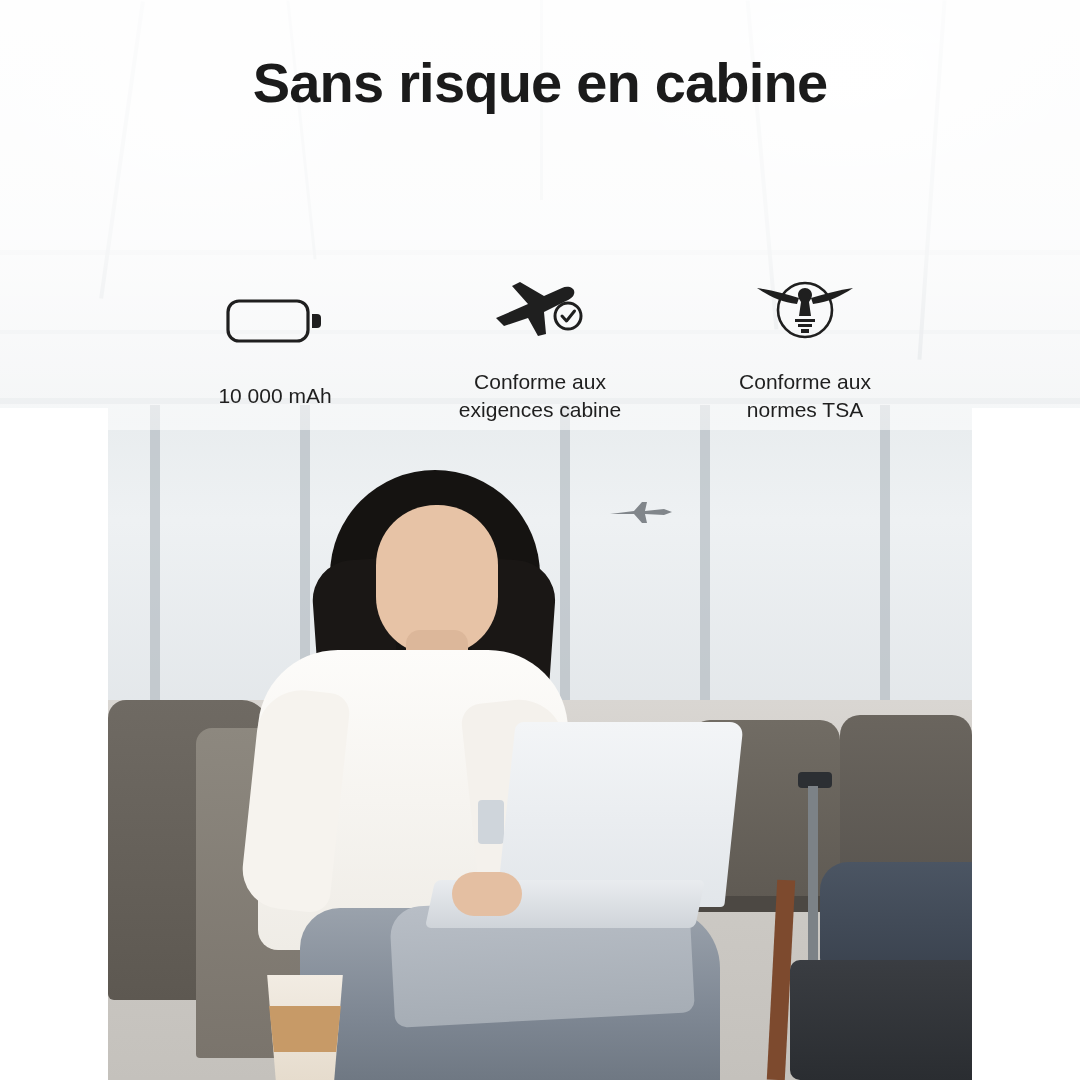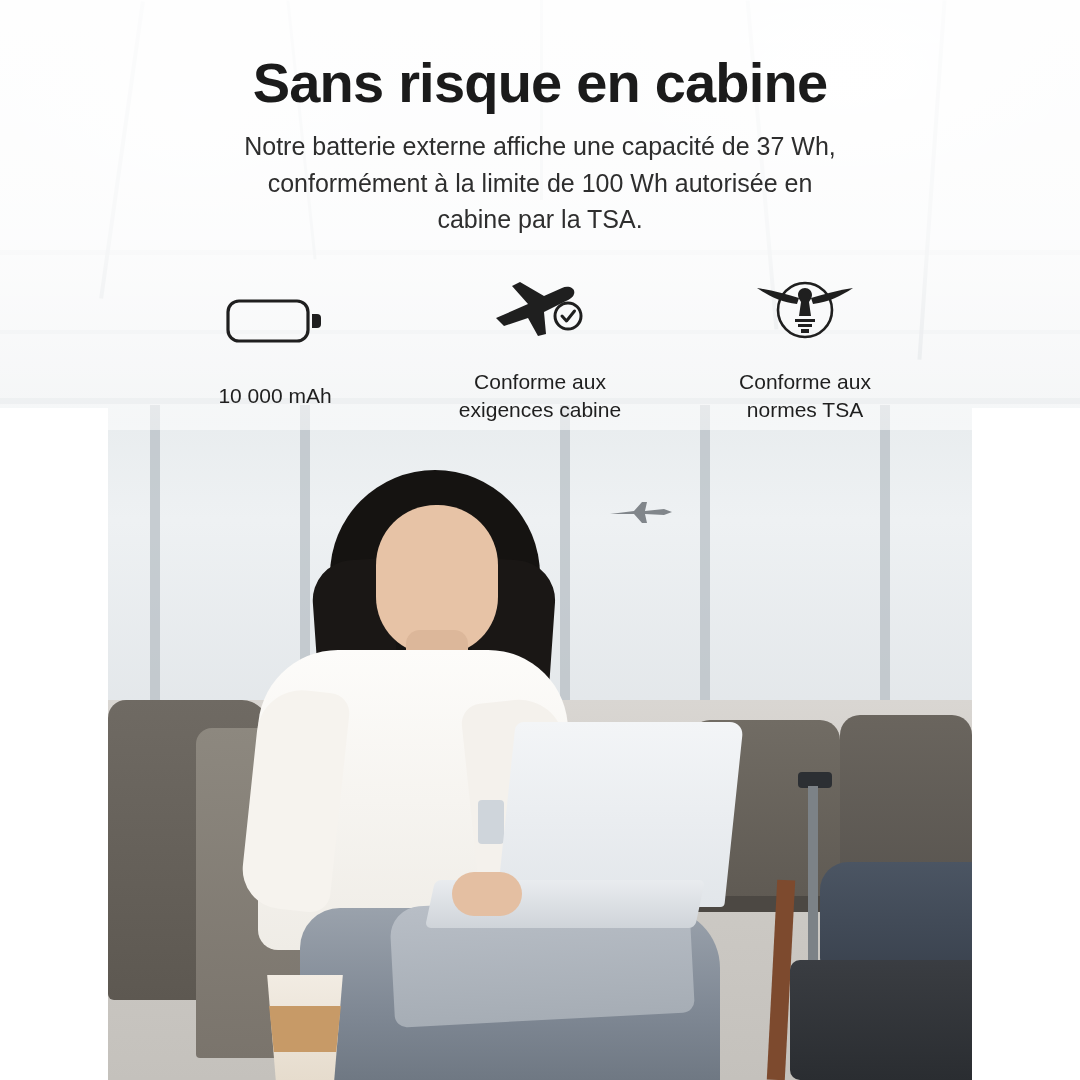--- a/index.html
+++ b/index.html
@@ -344,21 +344,20 @@
     <div class="coffee-cup"></div>
     <div class="coffee-sleeve"></div>
 
     <div class="frame-left"></div>
     <div class="frame-right"></div>
     <div class="wash"></div>
   </div>
 
   <div class="headline">Sans risque en cabine</div>
 
-  <div class="subcopy">Notre batterie externe affiche une capacité de 37 Wh, conformément à la limite de 100 Wh autorisée en cabine par la TSA.</div>
 
   <div class="features">
 
     <div class="feature">
       <div class="feature-icon">
         <svg width="98" height="56" viewBox="0 0 98 56" fill="none">
           <rect x="2" y="8" width="80" height="40" rx="11" stroke="#1f1f1f" stroke-width="3.2"></rect>
           <path d="M86 21 h5 a4 4 0 0 1 4 4 v6 a4 4 0 0 1 -4 4 h-5 z" fill="#1f1f1f"></path>
         </svg>
       </div>

